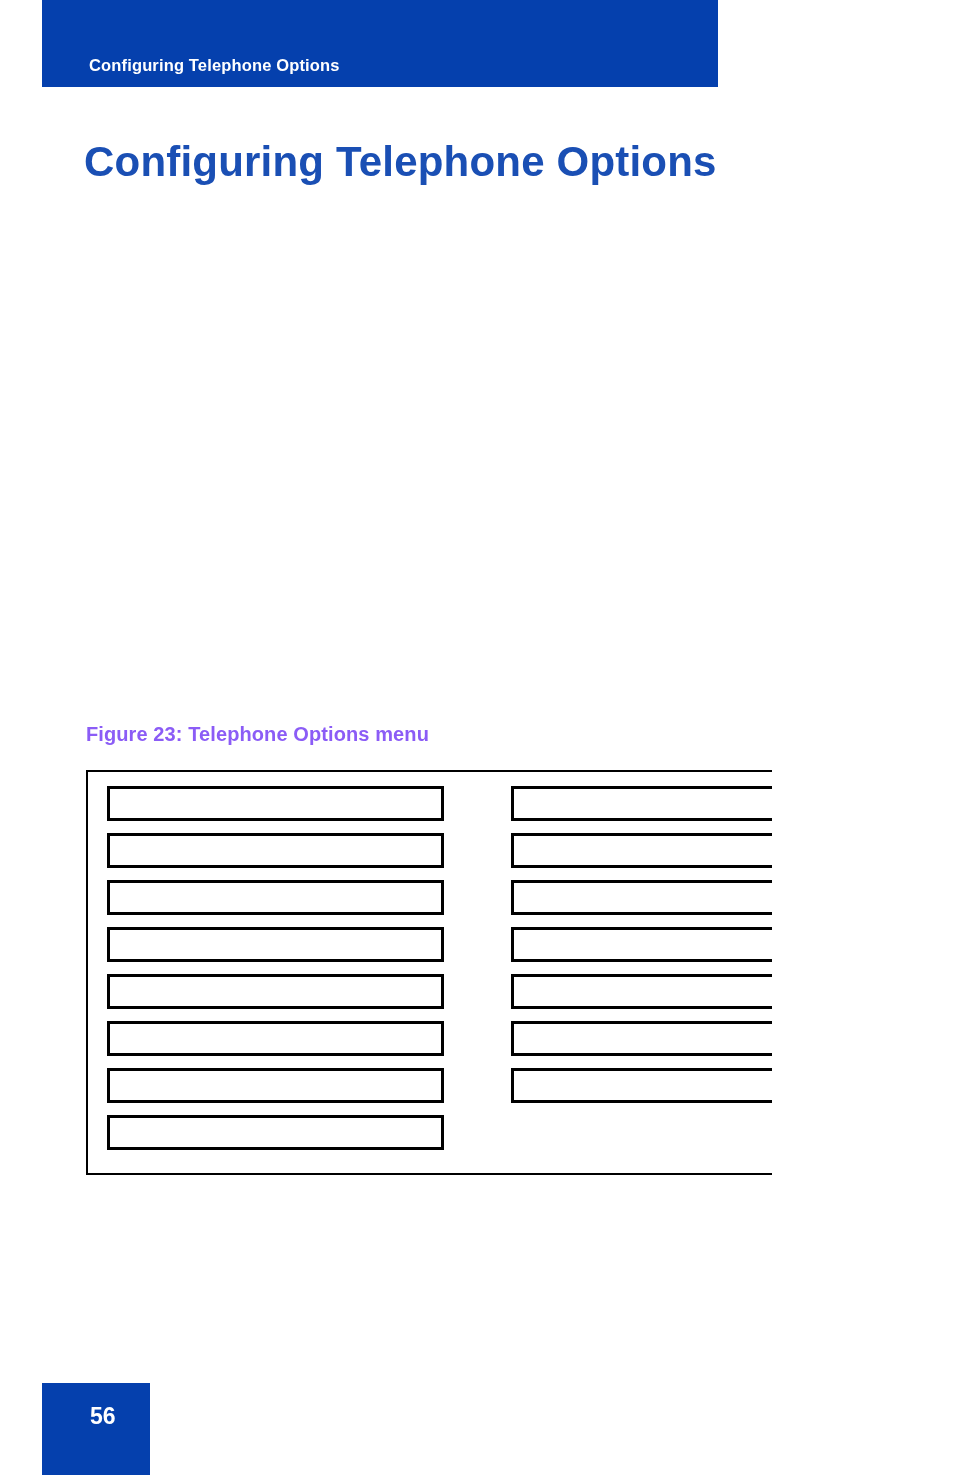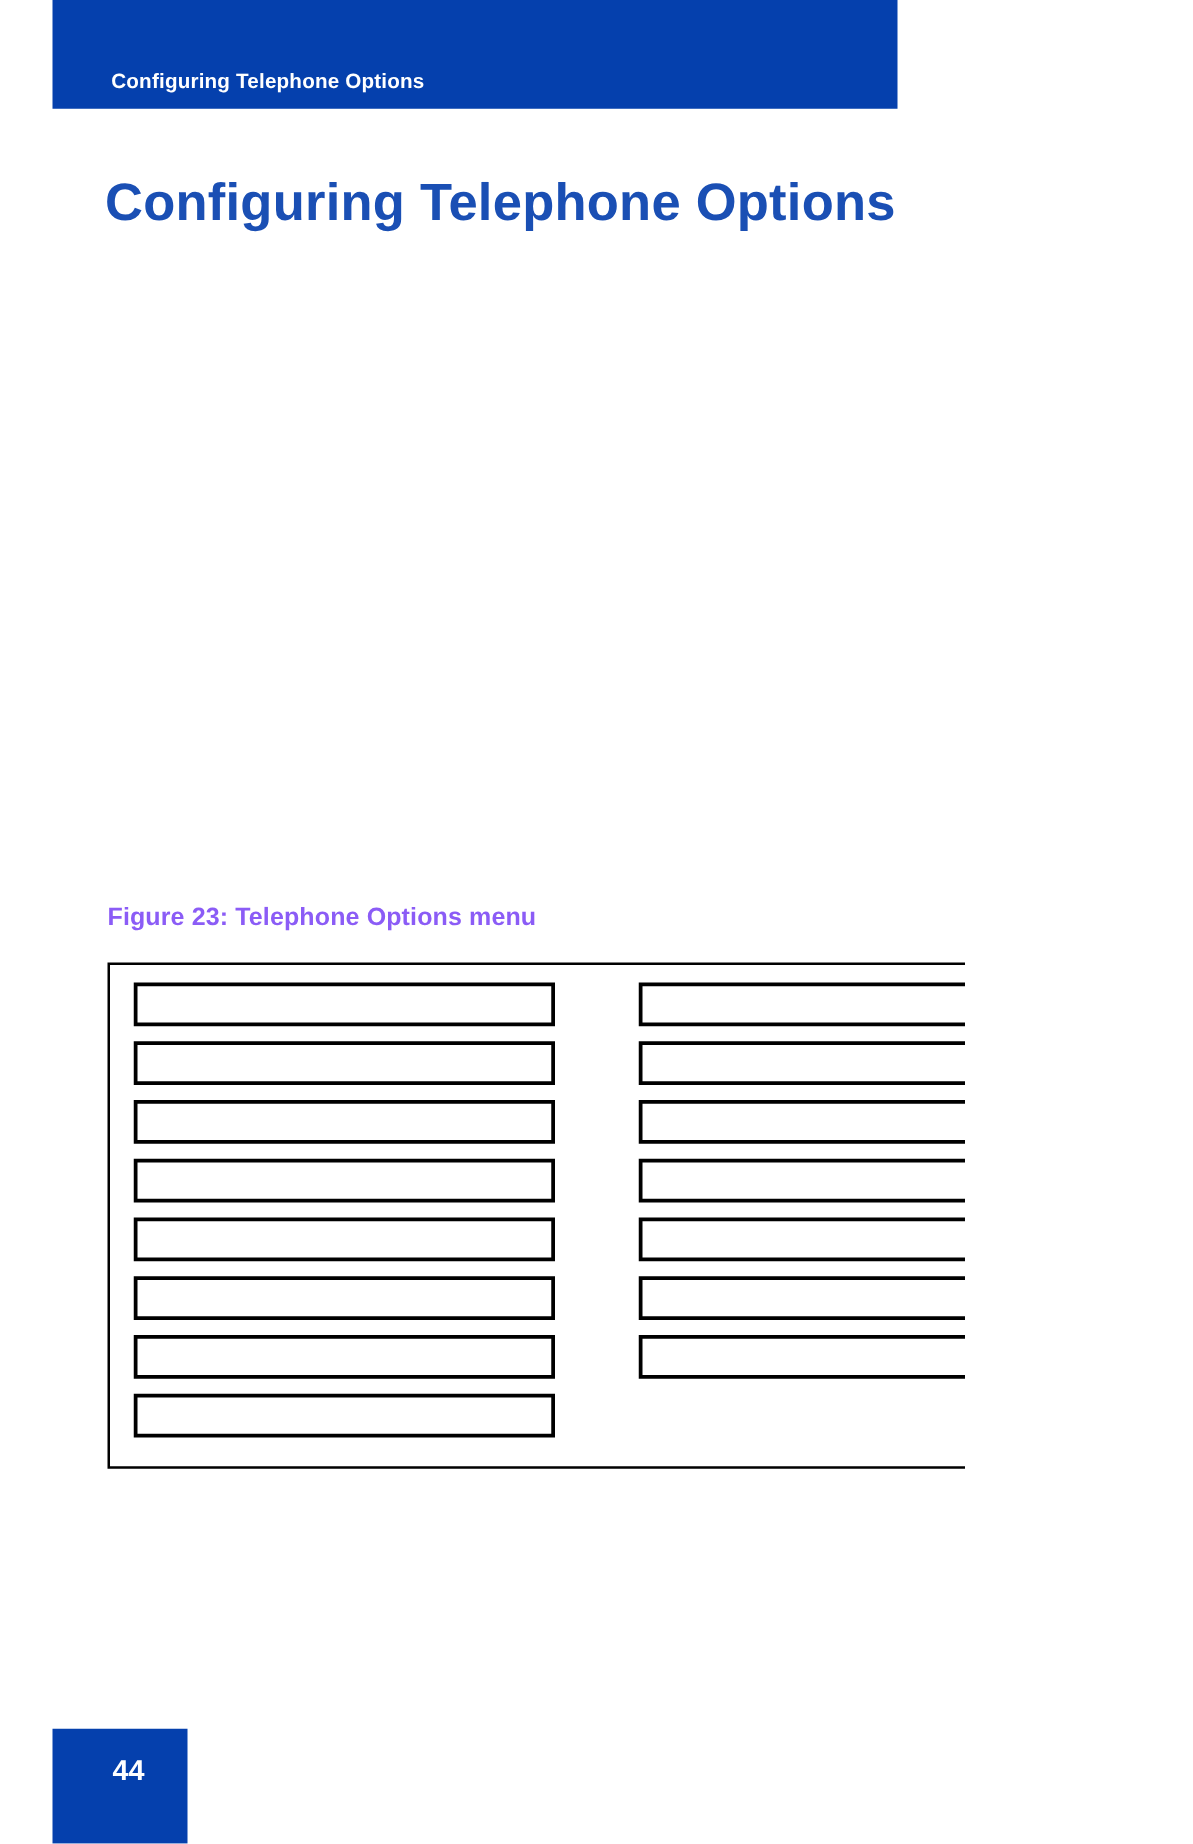--- a/index.html
+++ b/index.html
@@ -162,16 +162,16 @@
       <div class="menu-item"></div>
       <div class="menu-item"></div>
       <div class="menu-item"></div>
       <div class="menu-item"></div>
       <div class="menu-item"></div>
     </div>
 
   </div>
 
   <div class="page-number-block">
-    <div class="page-number-text">44</div>
+    <div class="page-number-text">56</div>
   </div>
 
 </div>
 
 </body></html>

